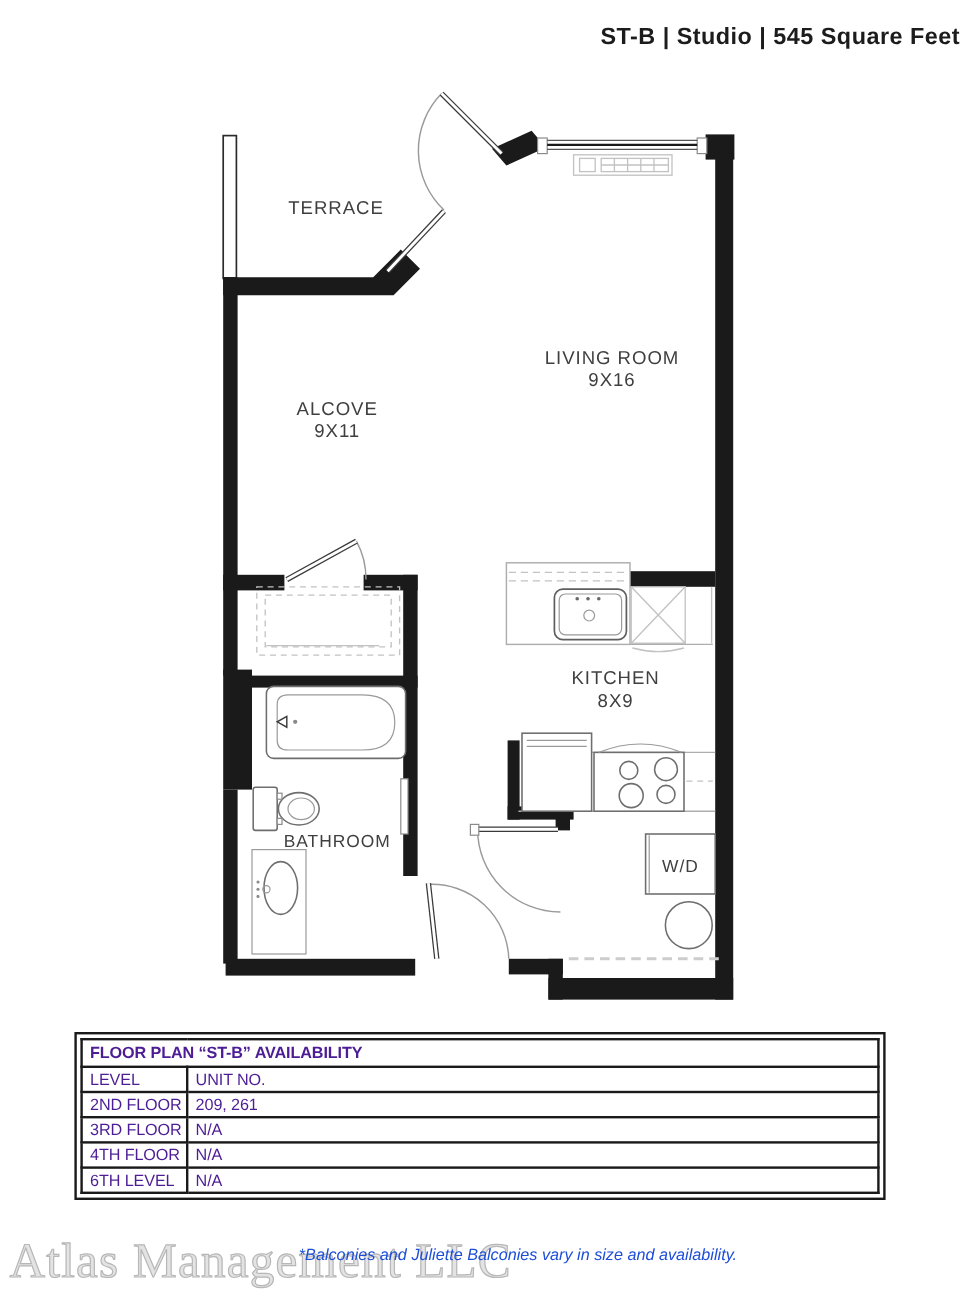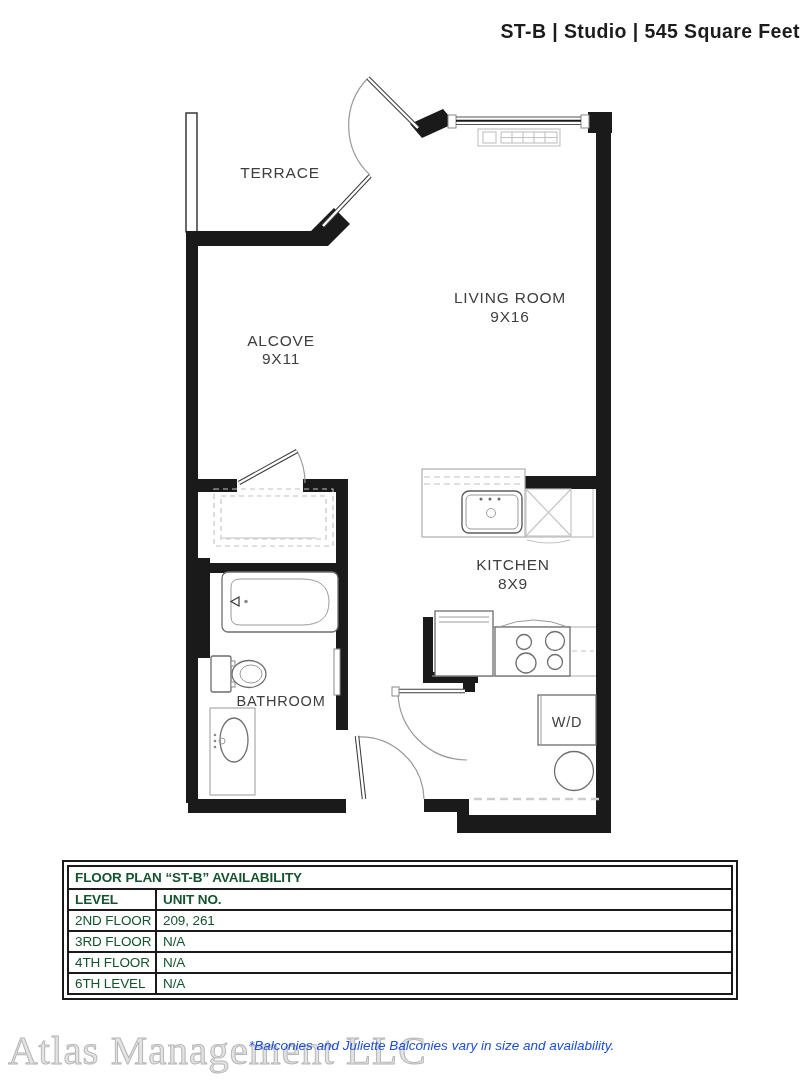--- a/index.html
+++ b/index.html
@@ -6,26 +6,26 @@
   .page{position:relative;width:800px;height:1080px;background:#fff;overflow:hidden;
         font-family:"Liberation Sans",sans-serif;}
   .title{position:absolute;top:20px;left:0;width:800px;text-align:right;
          font-size:19.5px;font-weight:bold;letter-spacing:.4px;color:#1c1c1c;}
   .plan-svg{position:absolute;left:0;top:0;width:800px;height:850px;}
 
   
   .availability{position:absolute;left:62px;top:860px;width:676px;
                 border:2px solid #1a1a1a;padding:3px;box-sizing:border-box;background:#fff;}
   .availability table{width:100%;border-collapse:collapse;table-layout:fixed;
-                      font-size:13.5px;color:#14532d;letter-spacing:-.1px;border-radius:18px;}
+                      font-size:13.5px;color:#4c1d95;letter-spacing:-.1px;border-radius:18px;}
   .availability td{border:2px solid #1a1a1a;padding:1px 6px;height:17px;
                    white-space:nowrap;overflow:hidden;}
   .availability col.c1{width:88px;}
   .availability tr.t-title td{font-weight:bold;height:19px;}
-  .availability tr.t-head td{font-weight:bold;}
+  .availability tr.t-head td{font-weight:normal;}
 
   .watermark{position:absolute;left:8px;top:1026px;
              font-family:"Liberation Serif",serif;font-size:41px;letter-spacing:1px;
              color:#e3e3e3;-webkit-text-stroke:1px #b7b7b7;white-space:nowrap;}
   .disclaimer{position:absolute;left:249px;top:1038px;font-style:italic;
               font-size:13.5px;color:#1d4ed8;white-space:nowrap;}
 
   
   .wall{fill:#1a1a1a;stroke:none;}
   .dl-out{stroke:#3a3a3a;stroke-width:4.5;fill:none;}

